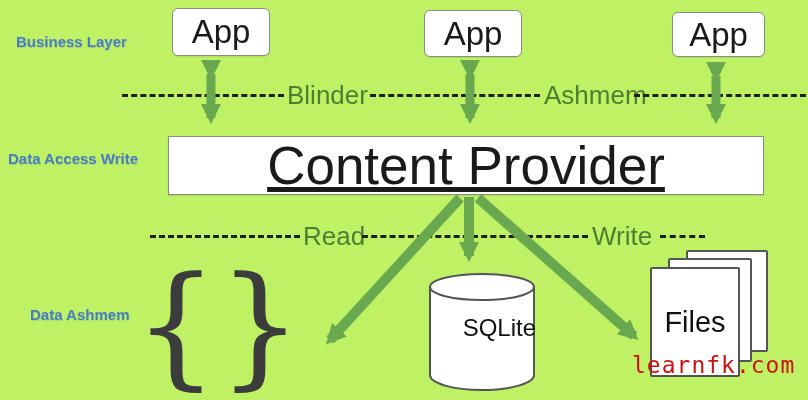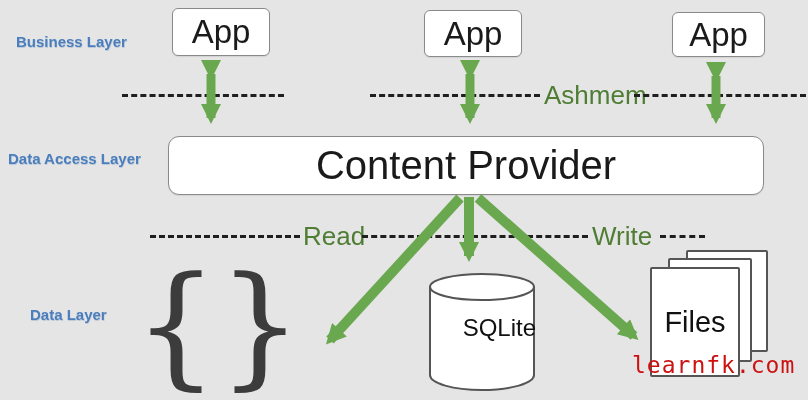--- a/index.html
+++ b/index.html
@@ -1,34 +1,35 @@
 <!DOCTYPE html>
 <html style="--arrow-green: #6aa84f; --green-text: #4e7d33; --label-blue: #4a7ebd; --line-dark: #1f1f1f; --box-border: #8a8a8a; --shape-stroke: #555555; --watermark-red: #cc1111;"><head>
 <meta charset="utf-8">
 <style>
   html,body{margin:0;padding:0;background:#fff;}
   .stage{
-    position:relative;width:808px;height:400px;background:#e5e5e5;overflow:hidden;
+    position:relative;width:808px;height:400px;background:#bef264;overflow:hidden;
     font-family:"Liberation Sans",sans-serif;color:#1a1a1a;
   }
   .layer-label{
     position:absolute;font-size:15px;font-weight:bold;
     color:var(--label-blue,#4a7ebd);white-space:nowrap;
     text-shadow:0.5px 0.5px 0 rgba(120,150,190,0.35);
   }
   .app-box{
     position:absolute;background:#fff;border:1.5px solid var(--box-border,#8a8a8a);
     border-radius:6px;display:flex;align-items:center;justify-content:center;
     font-size:33px;box-shadow:0 1px 1px rgba(0,0,0,0.08);
   }
   .cp-box{
     position:absolute;left:168px;top:136px;width:594px;height:57px;
-    background:#fff;border:1.6px solid var(--box-border,#8a8a8a);border-radius:11px;
-    display:flex;align-items:center;justify-content:center;font-size:40px;
+    background:#fff;border:1.6px solid var(--box-border,#8a8a8a);border-radius:0;
+    display:flex;align-items:center;justify-content:center;font-size:53px;
     box-shadow:0 1px 1px rgba(0,0,0,0.08);
+    text-decoration:underline;
   }
   .dash-seg{
     position:absolute;height:0;border-top:3px dashed var(--line-dark,#1f1f1f);
   }
   .green-label{
     position:absolute;font-size:26px;color:var(--green-text,#4e7d33);
     white-space:nowrap;line-height:30px;
   }
   .arrow-svg{position:absolute;left:0;top:0;width:808px;height:400px;pointer-events:none;}
   
@@ -61,34 +62,35 @@
     font-family:"DejaVu Sans Mono",monospace;font-size:23px;
     color:var(--watermark-red,#cc1111);letter-spacing:1px;z-index:5;margin-left:8px;
   }
 </style>
 </head>
 <body>
 
 <div class="stage">
 
   <div class="layer-label" style="left:16px;top:33px">Business Layer</div>
-  <div class="layer-label" style="left:8px;top:150px">Data Access Layer</div>
-  <div class="layer-label" style="left:30px;top:306px">Data Layer</div>
+  <div class="layer-label" style="left:8px;top:150px">Data Access Write</div>
+  <div class="layer-label" style="left:30px;top:306px">Data Ashmem</div>
 
   <div class="app-box" style="left:172px;top:8px;width:96px;height:46px">
     <span>App</span>
   </div>
   <div class="app-box" style="left:424px;top:10px;width:96px;height:45px">
     <span>App</span>
   </div>
   <div class="app-box" style="left:672px;top:12px;width:91px;height:43px">
     <span>App</span>
   </div>
 
   <div class="dash-seg" style="left:122px;top:94px;width:162px"></div>
+  <div class="green-label" style="left:287px;top:80px">Blinder</div>
   <div class="dash-seg" style="left:370px;top:94px;width:170px"></div>
   <div class="green-label" style="left:544px;top:80px">Ashmem</div>
   <div class="dash-seg" style="left:634px;top:94px;width:172px"></div>
 
   <div class="cp-box">
     <span>Content Provider</span>
   </div>
 
   <div class="dash-seg" style="left:150px;top:235px;width:150px"></div>
   <div class="green-label" style="left:303px;top:221px">Read</div>

